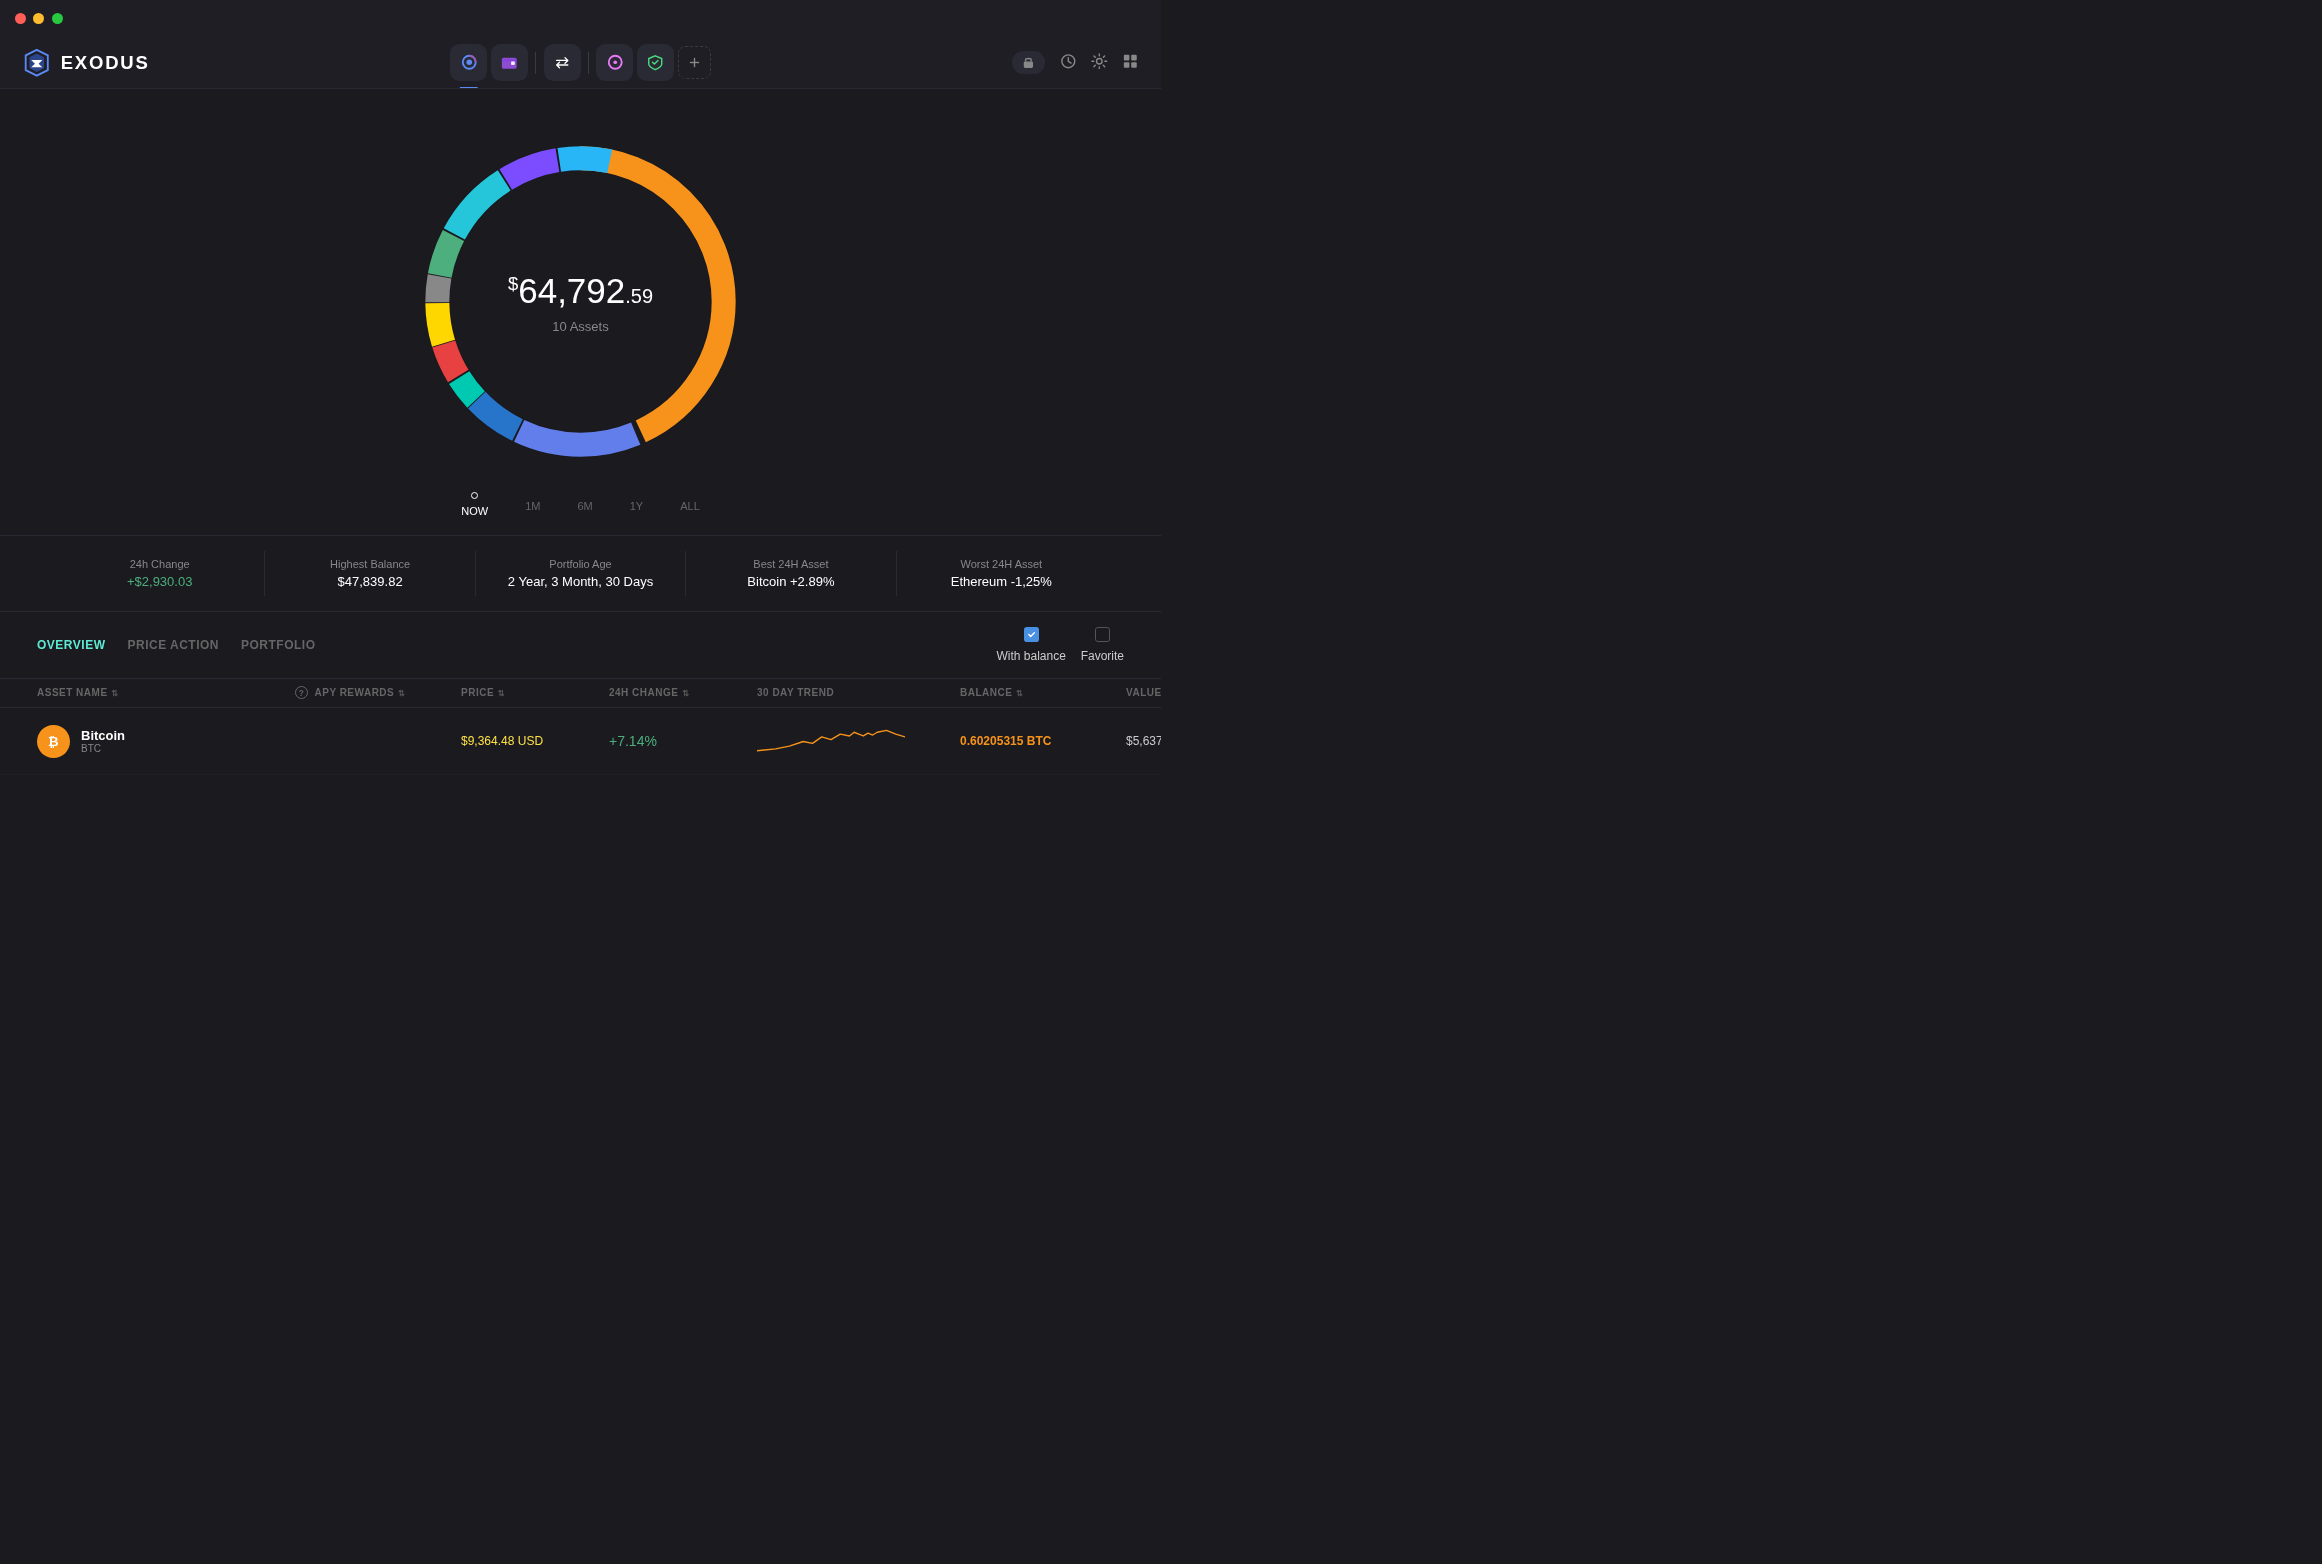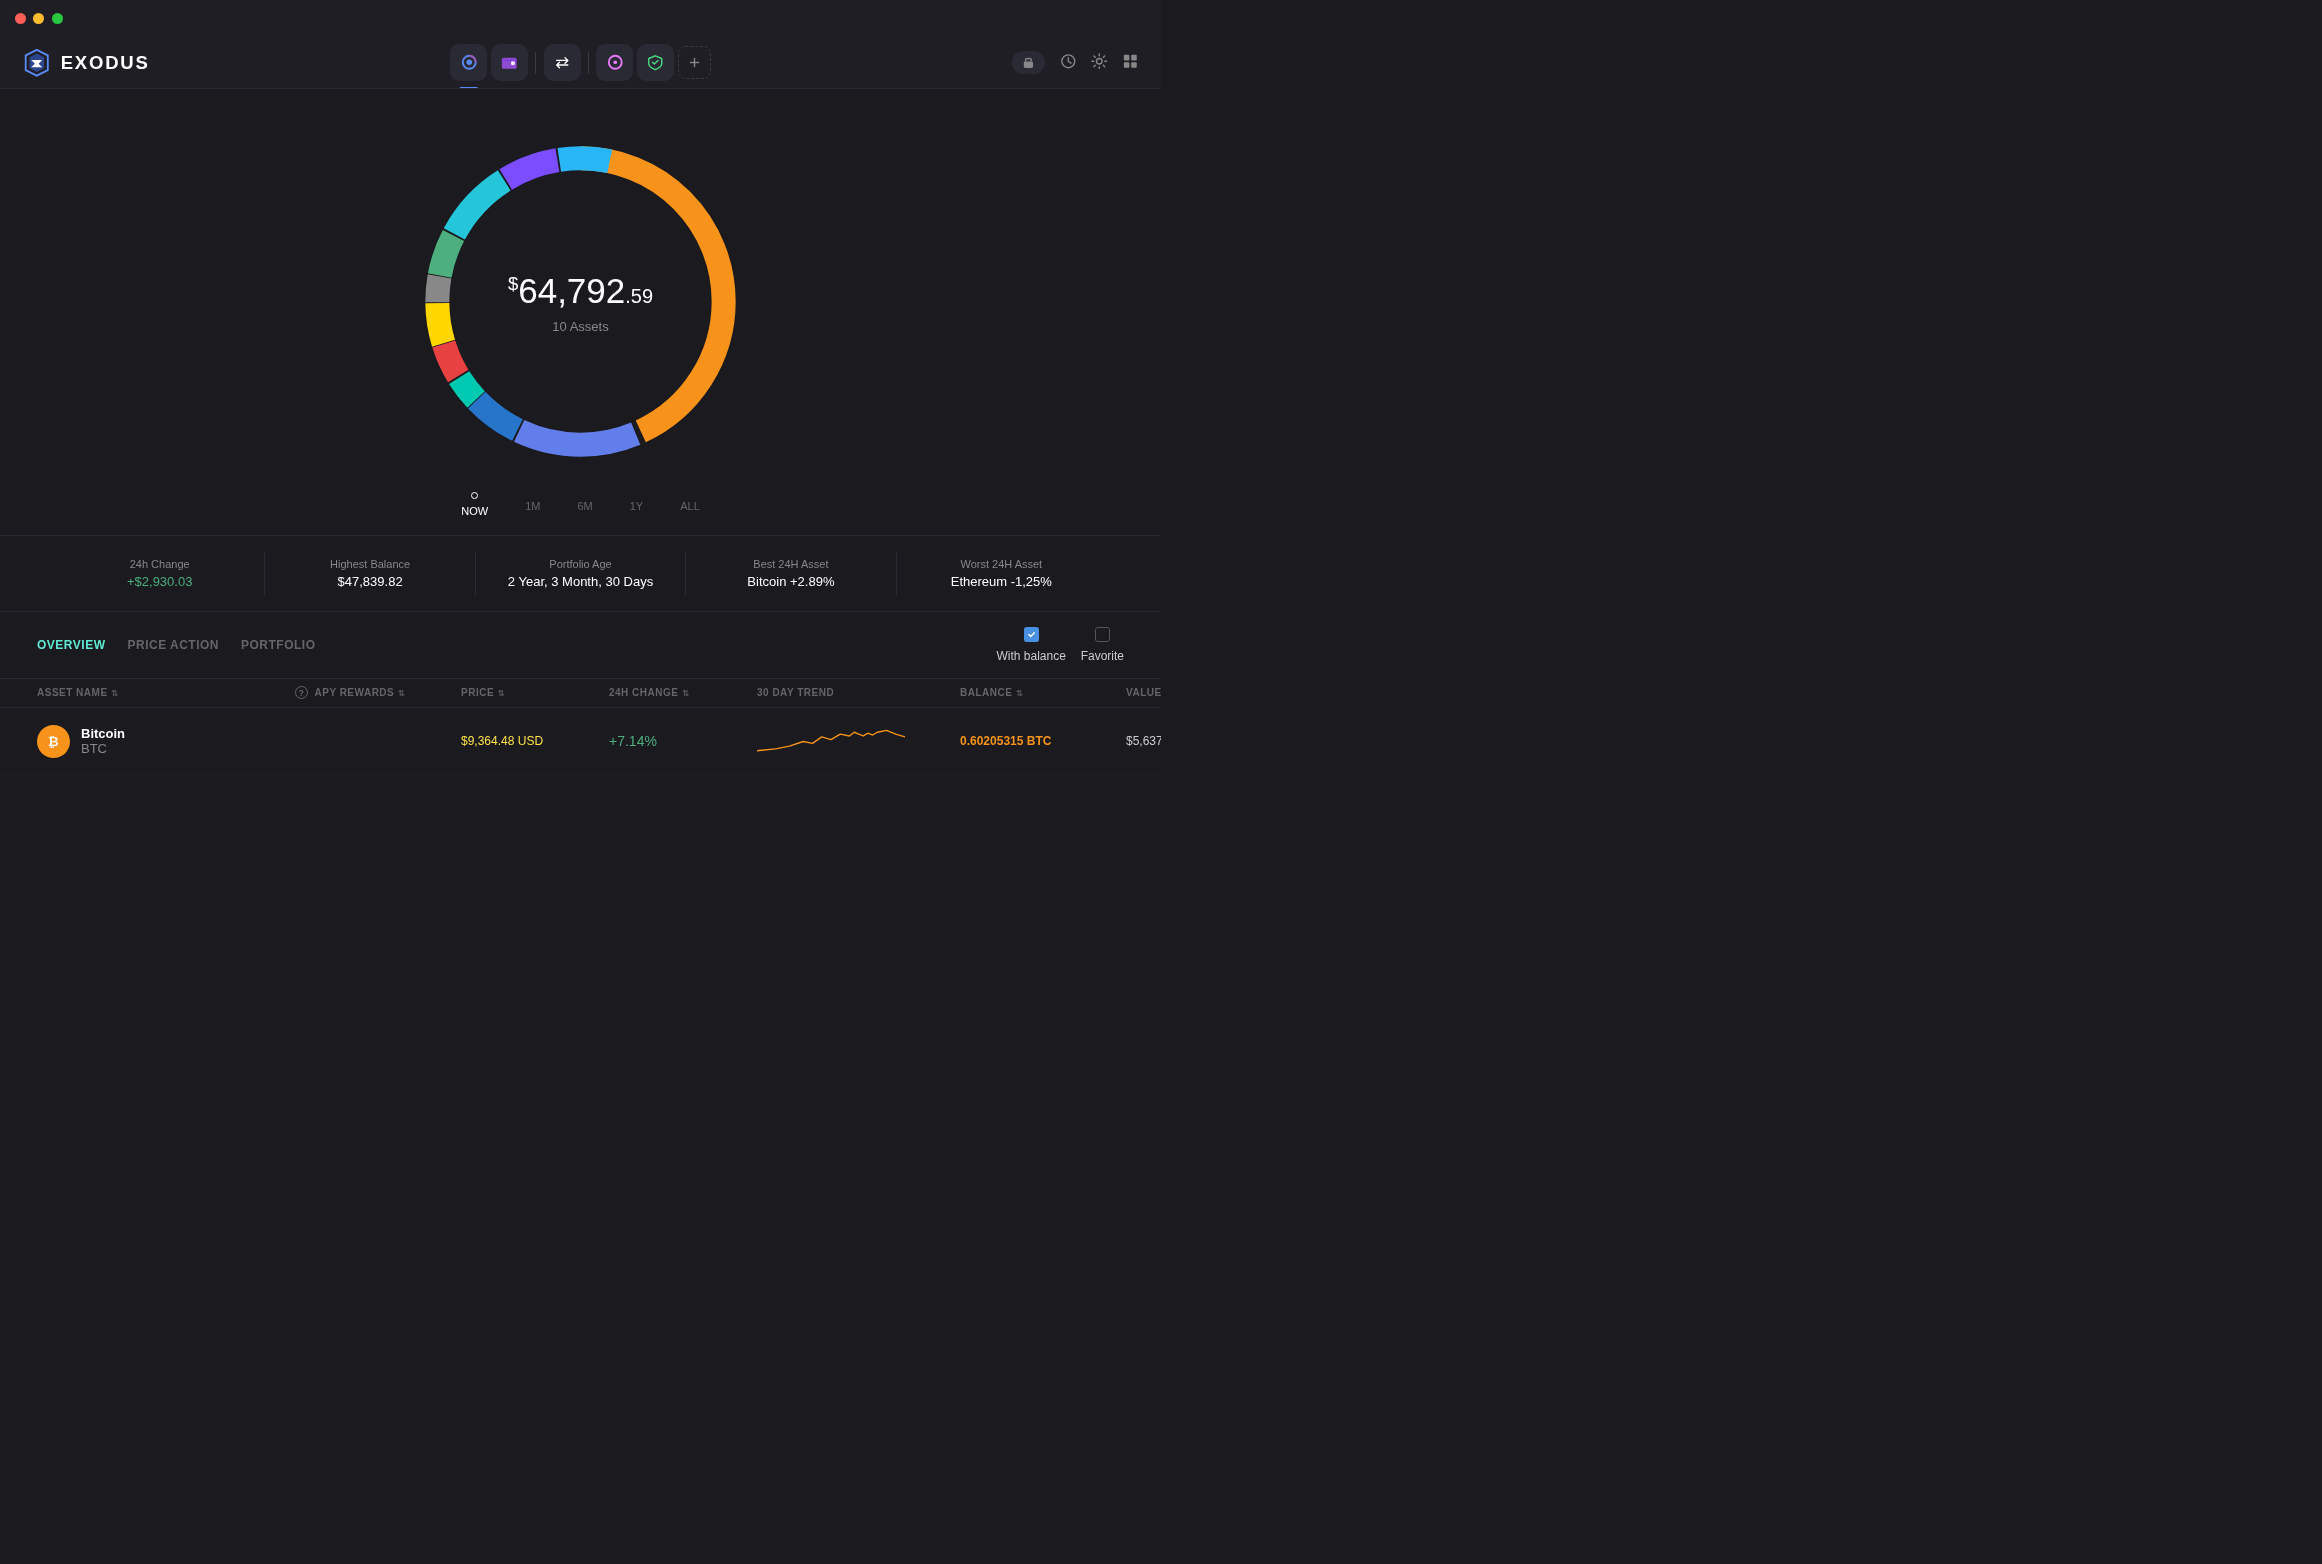--- a/index.html
+++ b/index.html
@@ -324,21 +324,21 @@
     .asset-icon {
       width: 33px; height: 33px;
       border-radius: 50%;
       display: flex;
       align-items: center;
       justify-content: center;
       font-size: 16.6px;
     }
     .btc-icon { background: #f7931a; }
     .asset-name { font-size: 13px; font-weight: 600; color: #fff; }
-    .asset-ticker { font-size: 13px; color: #888; }
+    .asset-ticker { font-size: 10px; color: #888; }
 
     .price-cell { font-size: 12px; color: #fde047; }
     .change-cell { font-size: 14px; }
     .positive-change { color: #4caf7d; }
     .balance-cell { font-size: 12px; color: #f7931a; font-weight: 600; }
     .value-cell { font-size: 12px; color: #ccc; }
     .portfolio-cell { font-size: 12px; color: #ccc; }
 
     
     .donut-svg {

